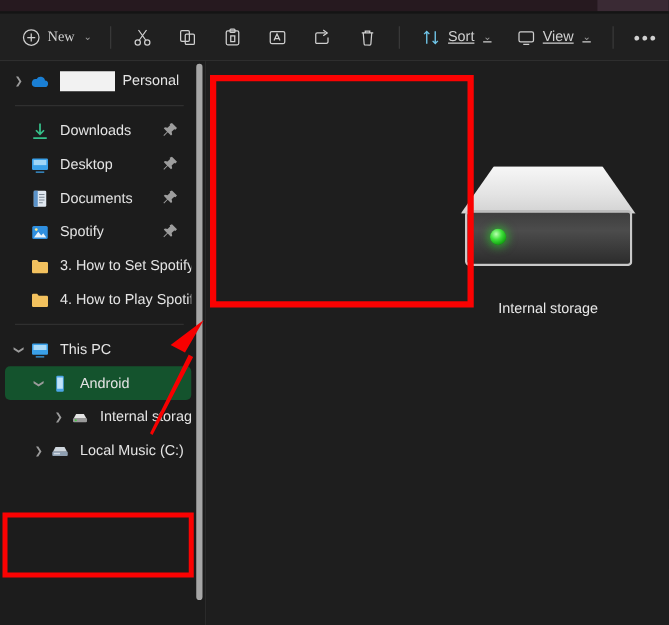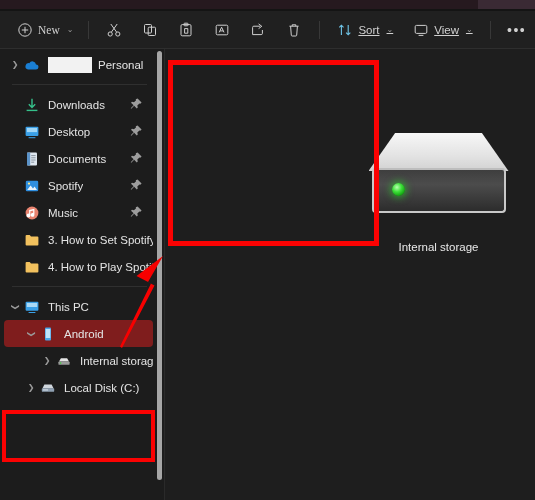--- a/index.html
+++ b/index.html
@@ -309,34 +309,20 @@
           </svg>
       </span>
       <span class="nav-label">Spotify</span>
       <span class="pin">
         <svg viewBox="0 0 16 16" fill="#c8c8c8">
             <path d="M9.8 1.6 14.4 6.2l-1.5 1.5-1-.4-2.4 2.4.5 2.3-1.1 1.1-3-3-3.3 3.3-.6-.6L5.3 9.5l-3-3 1.1-1.1 2.3.5L8.1 3.6l-.4-1z"></path>
           </svg>
       </span>
     </div>
 
-    <div class="nav-row indent1">
-      <span class="nav-ico">
-        <svg viewBox="0 0 16 16">
-            <circle cx="8" cy="8" r="6.4" fill="#e8836f"></circle>
-            <path d="M10.4 3.8v6.1a1.9 1.9 0 1 1-1.2-1.8V5.4l-2.9.8v4.3a1.9 1.9 0 1 1-1.2-1.8V5.1z" fill="#fff"></path>
-          </svg>
-      </span>
-      <span class="nav-label">Music</span>
-      <span class="pin">
-        <svg viewBox="0 0 16 16" fill="#c8c8c8">
-            <path d="M9.8 1.6 14.4 6.2l-1.5 1.5-1-.4-2.4 2.4.5 2.3-1.1 1.1-3-3-3.3 3.3-.6-.6L5.3 9.5l-3-3 1.1-1.1 2.3.5L8.1 3.6l-.4-1z"></path>
-          </svg>
-      </span>
-    </div>
 
 
     <div class="nav-row indent1">
       <span class="nav-ico">
         <svg viewBox="0 0 16 16">
             <path d="M1.6 4a1 1 0 0 1 1-1h3.1l1.3 1.5h6.4a1 1 0 0 1 1 1v7a1 1 0 0 1-1 1h-10.8a1 1 0 0 1-1-1z" fill="#f2c15e"></path>
           </svg>
       </span>
       <span class="nav-label">3. How to Set Spotify as</span>
     </div>
@@ -359,21 +345,21 @@
       <span class="nav-ico">
         <svg viewBox="0 0 16 16">
             <rect x="1.6" y="2.8" width="12.8" height="9" rx="1" fill="#3aa0e8"></rect>
             <rect x="2.8" y="4" width="10.4" height="4" fill="#a9daf8"></rect>
             <path d="M4.6 13h6.8v1H4.6z" fill="#3aa0e8"></path>
           </svg>
       </span>
       <span class="nav-label">This PC</span>
     </div>
 
-    <div class="nav-row indent2" style="background:#7f1d1d;">
+    <div class="nav-row indent2" style="background:#14532d;">
       <span class="twisty lvl1" style="transform: rotate(90deg); display: inline-block;">❯</span>
       <span class="nav-ico">
         <svg viewBox="0 0 16 16">
             <rect x="5" y="1.6" width="6" height="12.8" rx="1" fill="#4ca6e8"></rect>
             <rect x="5.7" y="3" width="4.6" height="9" fill="#bfe3fa"></rect>
           </svg>
       </span>
       <span class="nav-label">Android</span>
     </div>
 
@@ -391,21 +377,21 @@
 
     <div class="nav-row indent2">
       <span class="twisty lvl1">❯</span>
       <span class="nav-ico">
         <svg viewBox="0 0 16 16">
             <path d="M2.4 8.4 4.4 4.6h7.2l2 3.8z" fill="#cfd6dd"></path>
             <rect x="1.8" y="8.2" width="12.4" height="3.6" rx=".9" fill="#8fa0b2"></rect>
             <rect x="3" y="9.3" width="5" height="1.2" fill="#cfd8e2"></rect>
           </svg>
       </span>
-      <span class="nav-label">Local Disk (C:)</span>
+      <span class="nav-label">Local Music (C:)</span>
     </div>
 
   </div>
 
   <div class="sb-track"></div>
   <div class="sb-scroll"></div>
   <div class="vdivider"></div>
 
   <div class="content">
     <div class="tile">

